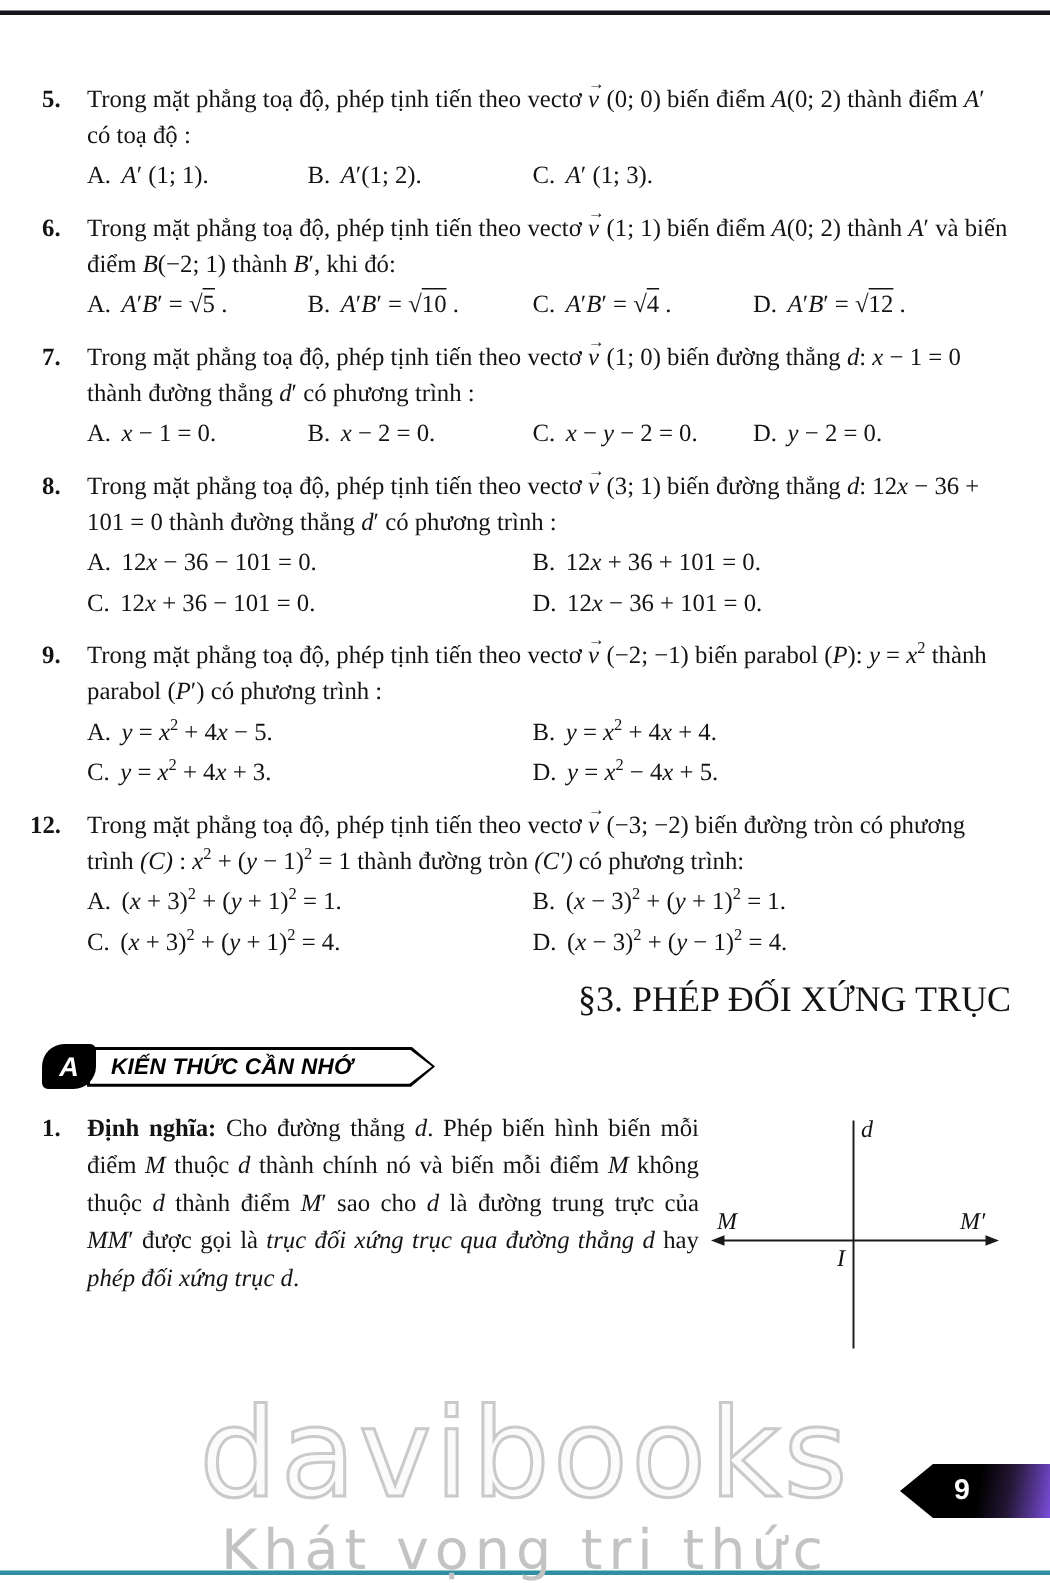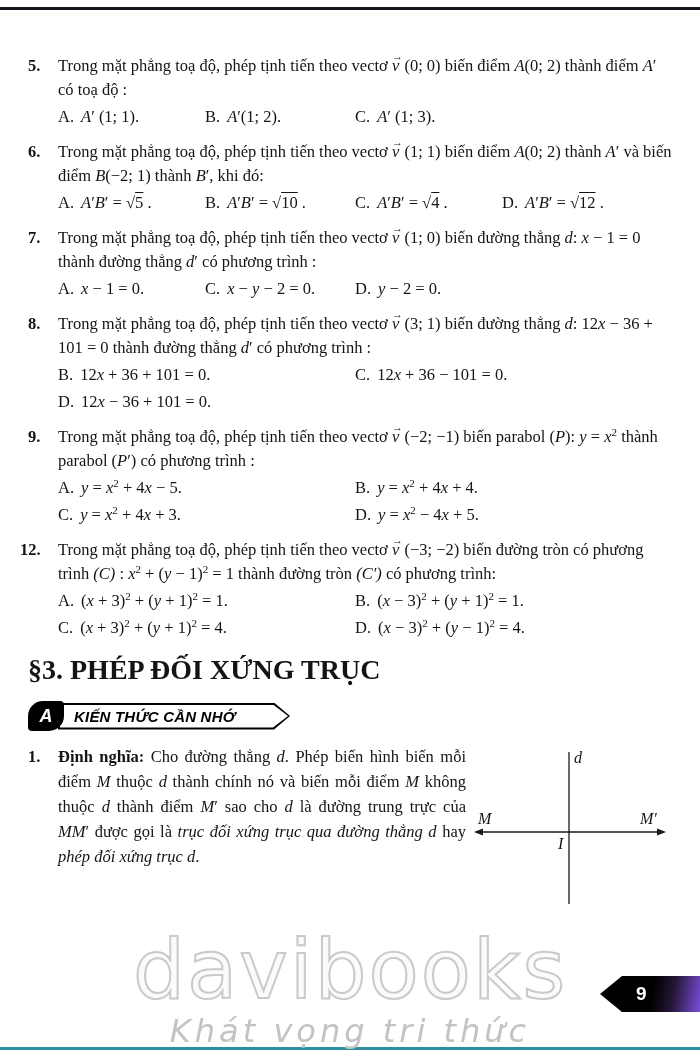--- a/index.html
+++ b/index.html
@@ -23,21 +23,21 @@
   .opts.col2 { display:grid; grid-template-columns:297px auto; row-gap:3px; }
   .opt { white-space:nowrap; }
   .opt-label { margin-right:7px; }
   i { font-style:italic; }
   sup { font-size:11px; line-height:0; vertical-align:super; }
   .ol { text-decoration:overline; }
   .vec { font-style:italic; position:relative; margin-right:1px; }
   .vec::before { content:"\2192"; position:absolute; top:-12px; left:0; font-size:11px; font-style:normal; }
 
   
-  .section-title { text-align:left; font-size:28px; font-weight:bold; margin:14px 0 14px; }
+  .section-title { text-align:right; font-size:24px; font-weight:normal; margin:14px 0 14px; }
 
   
   .kn-badge { display:flex; align-items:center; height:32px; margin:4px 0 12px; }
   .kn-a {
     width:36px; height:30px; background:#000; color:#fff; z-index:2;
     display:flex; align-items:center; justify-content:center;
     font-family:"Liberation Sans", sans-serif; font-weight:bold; font-style:italic; font-size:18px;
     border-radius:15px 4px 15px 4px;
   }
   .kn-banner { position:relative; margin-left:-6px; height:27px; width:232px;text-align:center; }
@@ -53,21 +53,21 @@
   .kn-wrap { display:flex; }
   .kn-text { position:relative; padding-left:30px; width:438px; font-size:16.5px; line-height:25px; text-align:justify; }
   .kn-num { position:absolute; left:0; top:0; font-weight:bold; }
   .kn-fig { margin-left:auto; padding-right:6px; padding-top:2px; }
   .kn-fig text { font-family:"Liberation Serif", serif; font-style:italic; font-size:16px; fill:#141414; }
 
   
   .watermark { position:absolute; top:918px; left:0; width:100%; text-align:center; z-index:3; pointer-events:none;
     font-family:"DejaVu Sans", sans-serif; }
   .wm-main { font-size:82px; line-height:80px; color:#fbfbfb; -webkit-text-stroke:2px #cacaca; letter-spacing:2px;margin-top:12px; }
-  .wm-sub { font-size:32px; color:#c3c3c3; letter-spacing:4px; margin-top:2px;font-style:italic; }
+  .wm-sub { font-size:37px; color:#c3c3c3; letter-spacing:4px; margin-top:2px; }
 
   
   .page-badge { position:absolute; right:0; top:976px; width:100px; height:36px; z-index:4;
     background:linear-gradient(100deg, #000 52%, #241736 72%, #7a4ddb 100%);
     clip-path:polygon(0 50%, 22px 0, 100% 0, 100% 100%, 22px 100%);
     display:flex; align-items:center; color:#fff; font-size:19px; font-weight:bold;
     padding-left:36px; font-family:"Liberation Sans", sans-serif; }
 </style>
 </head>
 <body>
@@ -101,31 +101,33 @@
     </div>
   </div>
 
   <div class="q">
     <div class="q-stem">
       <span class="q-num">7.</span>
       <span>Trong mặt phẳng toạ độ, phép tịnh tiến theo vectơ <span class="vec">v</span> (1; 0) biến đường thẳng <i>d</i>: <i>x</i> − 1 = 0 thành đường thẳng <i>d</i>′ có phương trình :</span>
     </div>
     <div class="opts row4">
       <span class="opt"><span class="opt-label">A.</span><span><i>x</i> − 1 = 0.</span></span>
+      <span class="opt"><span class="opt-label">B.</span><span><i>x</i> − 2 = 0.</span></span>
       <span class="opt"><span class="opt-label">C.</span><span><i>x</i> − <i>y</i> − 2 = 0.</span></span>
       <span class="opt"><span class="opt-label">D.</span><span><i>y</i> − 2 = 0.</span></span>
     </div>
   </div>
 
   <div class="q">
     <div class="q-stem">
       <span class="q-num">8.</span>
       <span>Trong mặt phẳng toạ độ, phép tịnh tiến theo vectơ <span class="vec">v</span> (3; 1) biến đường thẳng <i>d</i>: 12<i>x</i> − 36 + 101 = 0 thành đường thẳng <i>d</i>′ có phương trình :</span>
     </div>
     <div class="opts col2">
+      <span class="opt"><span class="opt-label">A.</span><span>12<i>x</i> − 36 − 101 = 0.</span></span>
       <span class="opt"><span class="opt-label">B.</span><span>12<i>x</i> + 36 + 101 = 0.</span></span>
       <span class="opt"><span class="opt-label">C.</span><span>12<i>x</i> + 36 − 101 = 0.</span></span>
       <span class="opt"><span class="opt-label">D.</span><span>12<i>x</i> − 36 + 101 = 0.</span></span>
     </div>
   </div>
 
   <div class="q">
     <div class="q-stem">
       <span class="q-num">9.</span>
       <span>Trong mặt phẳng toạ độ, phép tịnh tiến theo vectơ <span class="vec">v</span> (−2; −1) biến parabol (<i>P</i>): <i>y</i> = <i>x</i><sup>2</sup> thành parabol (<i>P</i>′) có phương trình :</span>

